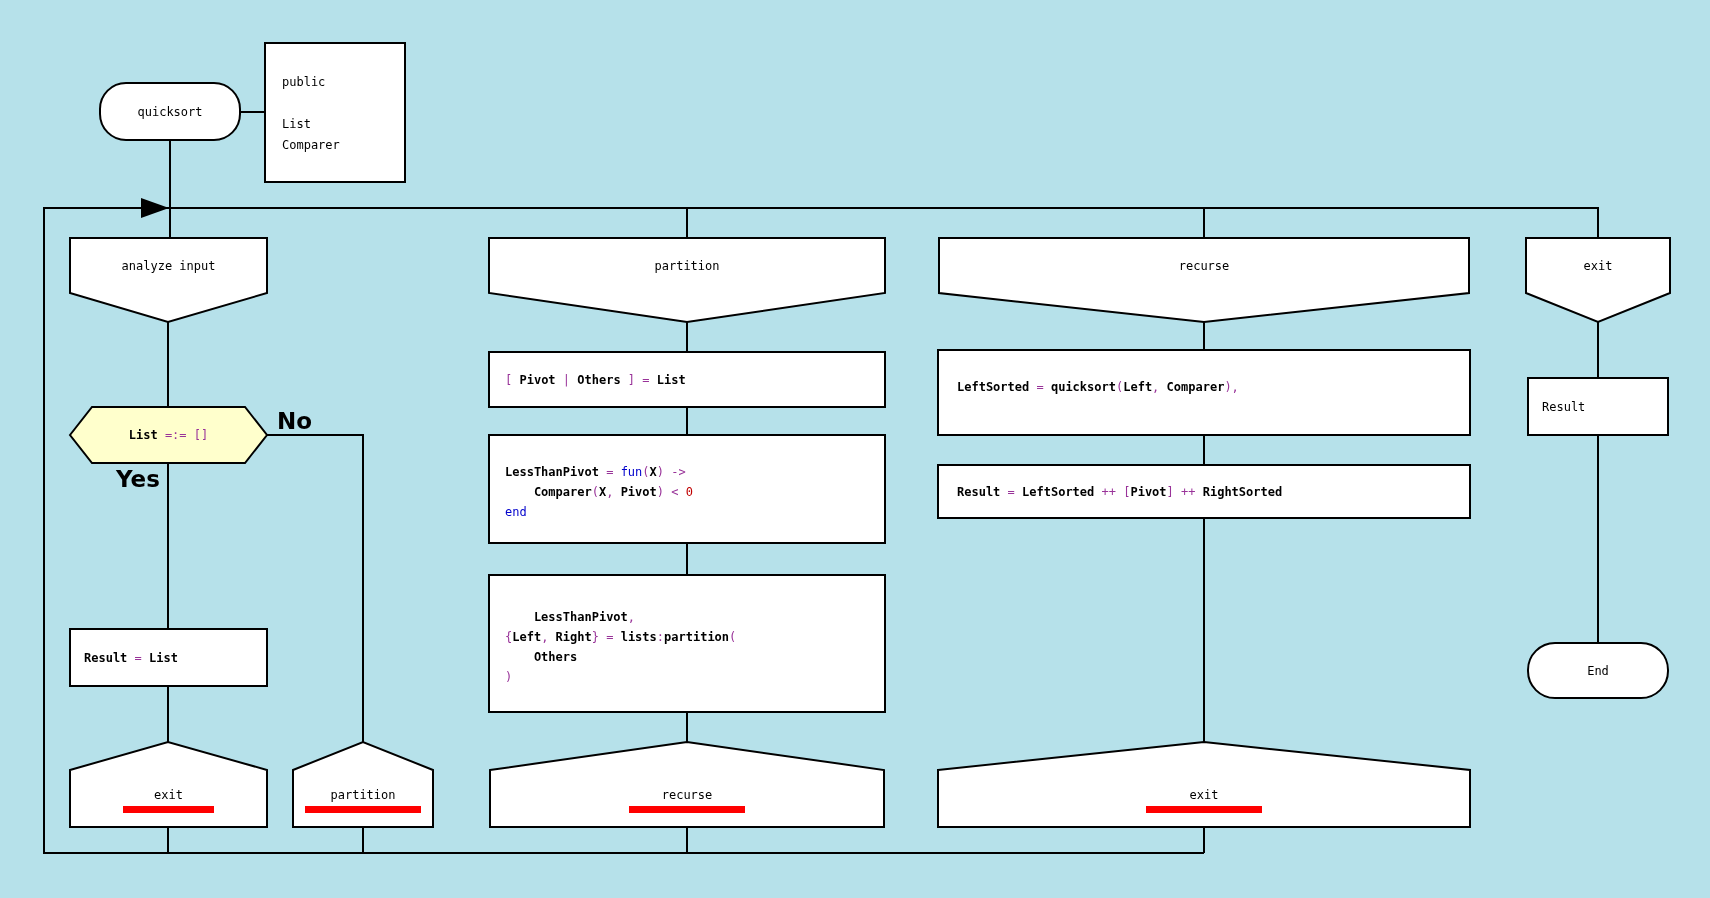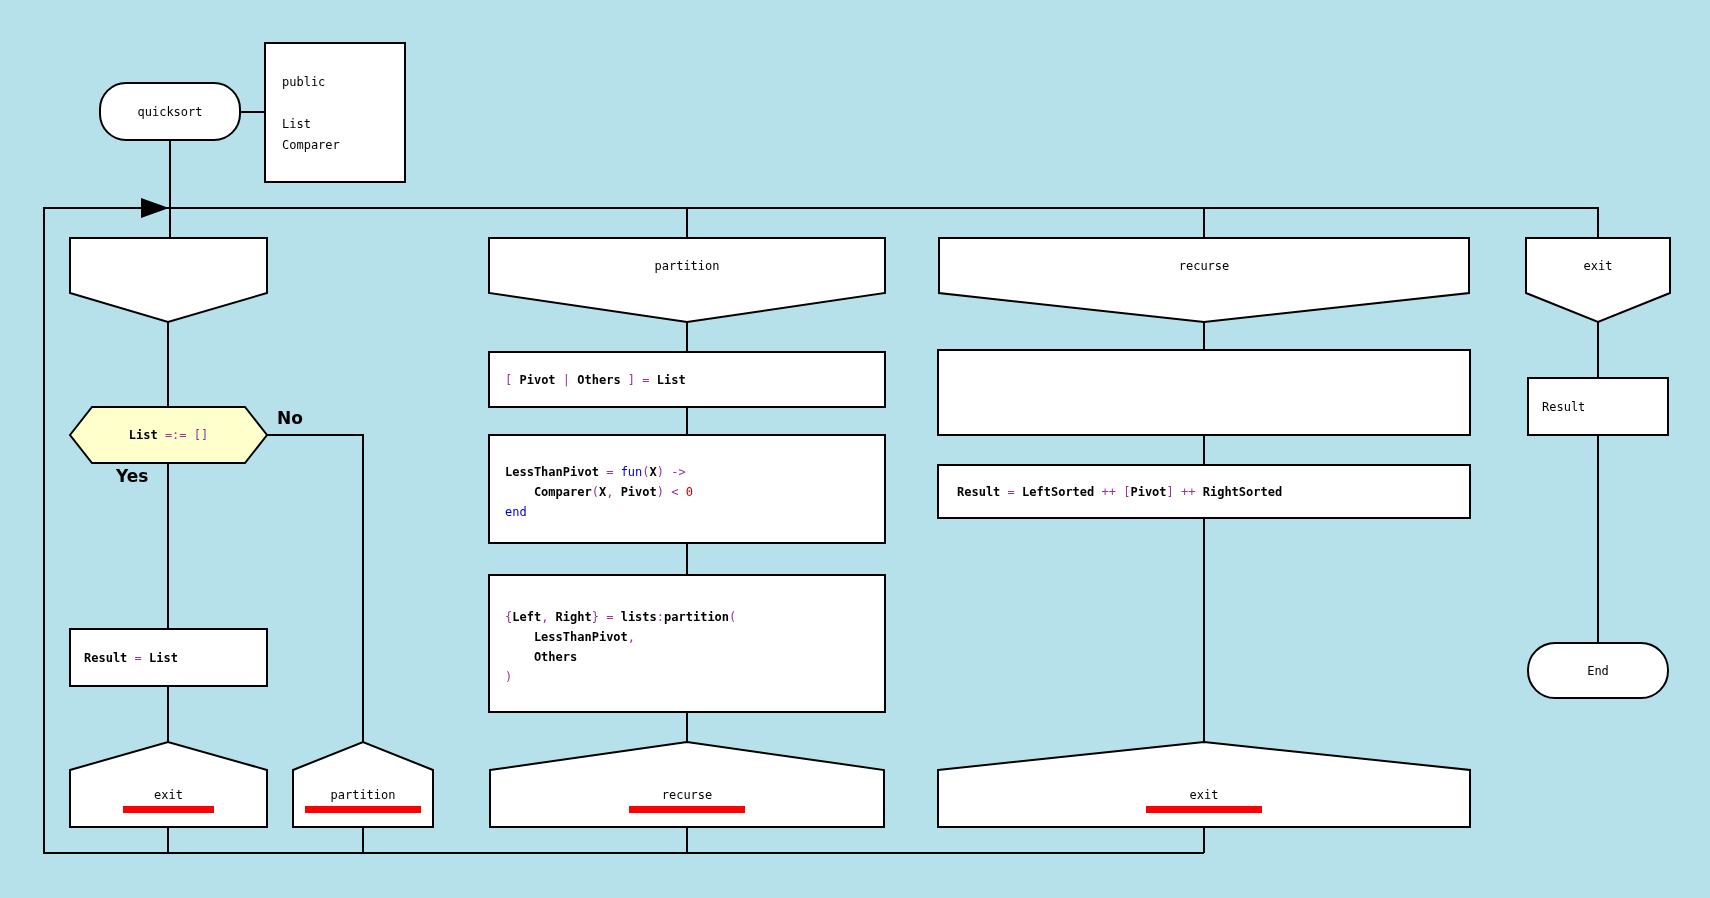--- a/index.html
+++ b/index.html
@@ -13,21 +13,21 @@
   #wires{position:absolute;left:0;top:0;}
   .shape{fill:var(--shape-fill);stroke:var(--stroke);stroke-width:2;}
   .question-shape{fill:var(--question-fill);stroke:var(--stroke);stroke-width:2;}
   .wire{fill:none;stroke:var(--stroke);stroke-width:2;}
   .arrowhead{fill:var(--stroke);stroke:none;}
   .underline-bar{fill:var(--underline);stroke:none;}
   .abs{position:absolute;}
   .code{font-family:"DejaVu Sans Mono",monospace;font-size:12px;line-height:20px;color:var(--text);white-space:pre;}
   .centered{display:flex;align-items:center;justify-content:center;text-align:center;}
   .vcentered{display:flex;align-items:center;}
-  .lbl{font-family:"DejaVu Sans",sans-serif;font-weight:bold;font-size:17px;color:var(--text);}
+  .lbl{font-family:"DejaVu Sans",sans-serif;font-weight:bold;font-size:23px;color:var(--text);}
   .tok-t{color:var(--text);font-weight:bold;}
   .tok-o{color:var(--operator);}
   .tok-b{color:var(--keyword);margin-top:42px;}
   .tok-r{color:var(--number);}
 </style>
 </head>
 <body>
 
 <div id="diagram">
 
@@ -74,46 +74,48 @@
     <rect class="underline-bar" x="629" y="806" width="116" height="7"></rect>
     <rect class="underline-bar" x="1146" y="806" width="116" height="7"></rect>
   </svg>
 
   <div class="abs code centered" style="left:100px;top:83px;width:140px;height:57px;">quicksort</div>
 
   <div class="abs code" style="left:282px;top:72px;">public</div>
   <div class="abs code" style="left:282px;top:114px;">List</div>
   <div class="abs code" style="left:282px;top:135px;">Comparer</div>
 
+  <div class="abs code centered" style="left:70px;top:238px;width:197px;height:55px;">analyze input</div>
   <div class="abs code centered" style="left:489px;top:238px;width:396px;height:55px;">partition</div>
   <div class="abs code centered" style="left:939px;top:238px;width:530px;height:55px;">recurse</div>
   <div class="abs code centered" style="left:1526px;top:238px;width:144px;height:55px;">exit</div>
 
   <div class="abs code centered" style="left:70px;top:407px;width:197px;height:56px;"><span class="tok-t">List </span><span class="tok-o">=:= []</span></div>
   <div class="abs lbl" style="left:277px;top:408px;">No</div>
   <div class="abs lbl" style="left:116px;top:466px;">Yes</div>
 
   <div class="abs code vcentered" style="left:84px;top:629px;height:57px;"><span class="tok-t">Result </span><span class="tok-o">=</span><span class="tok-t"> List</span></div>
 
   <div class="abs code vcentered" style="left:505px;top:352px;height:55px;"><span class="tok-o">[</span><span class="tok-t"> Pivot </span><span class="tok-o">|</span><span class="tok-t"> Others </span><span class="tok-o">]</span><span class="tok-t"> </span><span class="tok-o">=</span><span class="tok-t"> List</span></div>
 
   <div class="abs" style="left:505px;top:462px;">
     <div class="code"><span class="tok-t">LessThanPivot </span><span class="tok-o">=</span><span class="tok-t"> </span><span class="tok-b">fun</span><span class="tok-o">(</span><span class="tok-t">X</span><span class="tok-o">)</span><span class="tok-t"> </span><span class="tok-o">-&gt;</span></div>
     <div class="code"><span class="tok-t">    Comparer</span><span class="tok-o">(</span><span class="tok-t">X</span><span class="tok-o">,</span><span class="tok-t"> Pivot</span><span class="tok-o">)</span><span class="tok-t"> </span><span class="tok-o">&lt;</span><span class="tok-t"> </span><span class="tok-r">0</span></div>
     <div class="code"><span class="tok-b">end</span></div>
   </div>
 
   <div class="abs" style="left:505px;top:607px;">
+    <div class="code"><span class="tok-t">    LessThanPivot</span><span class="tok-o">,</span></div>
     <div class="code"><span class="tok-o">{</span><span class="tok-t">Left</span><span class="tok-o">,</span><span class="tok-t"> Right</span><span class="tok-o">}</span><span class="tok-t"> </span><span class="tok-o">=</span><span class="tok-t"> lists</span><span class="tok-o">:</span><span class="tok-t">partition</span><span class="tok-o">(</span></div>
-    <div class="code"><span class="tok-t">    LessThanPivot</span><span class="tok-o">,</span></div>
     <div class="code"><span class="tok-t">    Others</span></div>
     <div class="code"><span class="tok-o">)</span></div>
   </div>
 
   <div class="abs" style="left:957px;top:377px;">
+    <div class="code"><span class="tok-t">LeftSorted </span><span class="tok-o">=</span><span class="tok-t"> quicksort</span><span class="tok-o">(</span><span class="tok-t">Left</span><span class="tok-o">,</span><span class="tok-t"> Comparer</span><span class="tok-o">),</span></div>
   </div>
 
   <div class="abs code vcentered" style="left:957px;top:465px;height:53px;"><span class="tok-t">Result </span><span class="tok-o">=</span><span class="tok-t"> LeftSorted </span><span class="tok-o">++</span><span class="tok-t"> </span><span class="tok-o">[</span><span class="tok-t">Pivot</span><span class="tok-o">]</span><span class="tok-t"> </span><span class="tok-o">++</span><span class="tok-t"> RightSorted</span></div>
 
   <div class="abs code vcentered" style="left:1542px;top:378px;height:57px;">Result</div>
 
   <div class="abs code centered" style="left:1528px;top:643px;width:140px;height:55px;">End</div>
 
   <div class="abs code centered" style="left:70px;top:781px;width:197px;height:28px;">exit</div>
   <div class="abs code centered" style="left:293px;top:781px;width:140px;height:28px;">partition</div>

